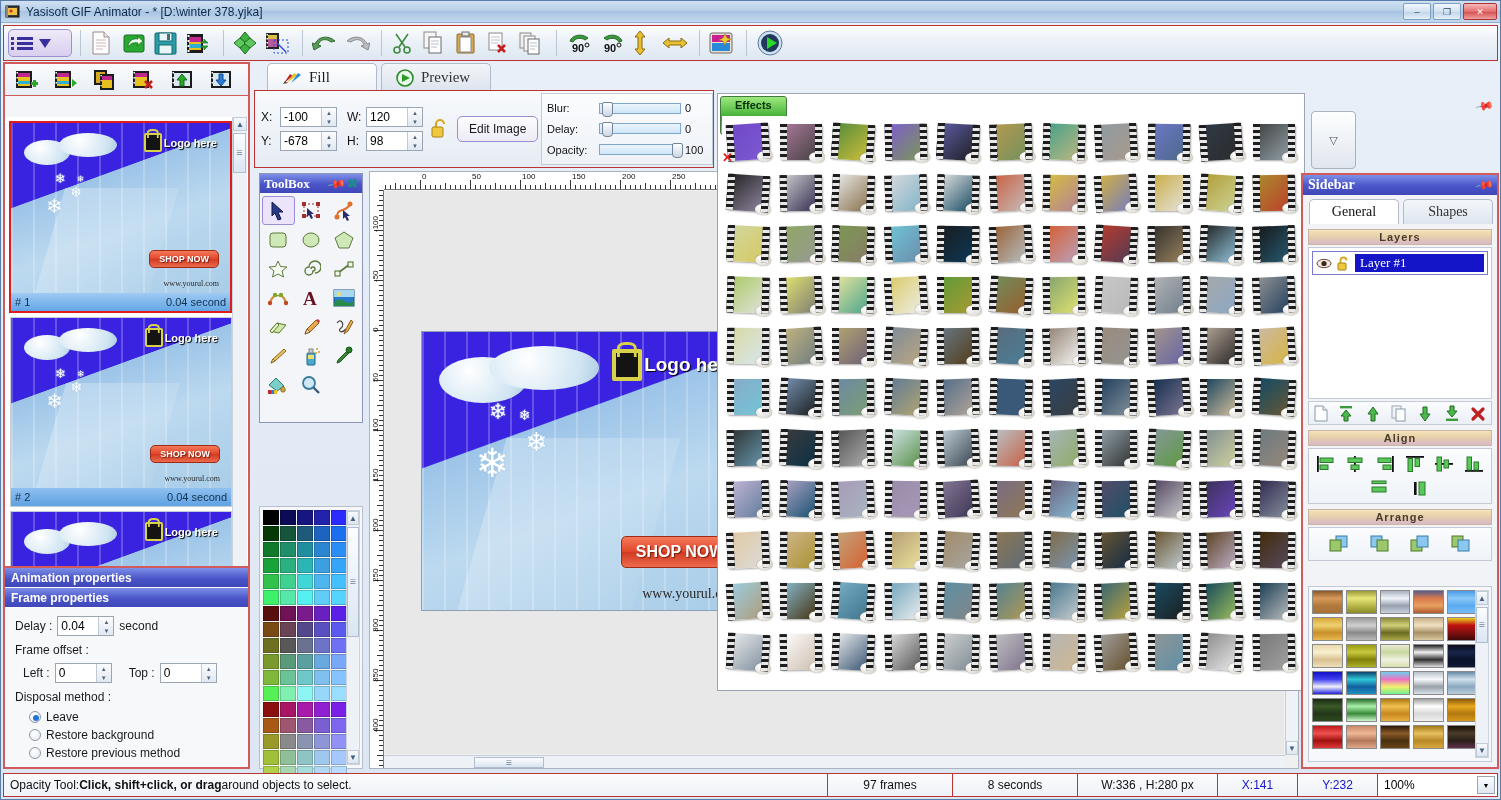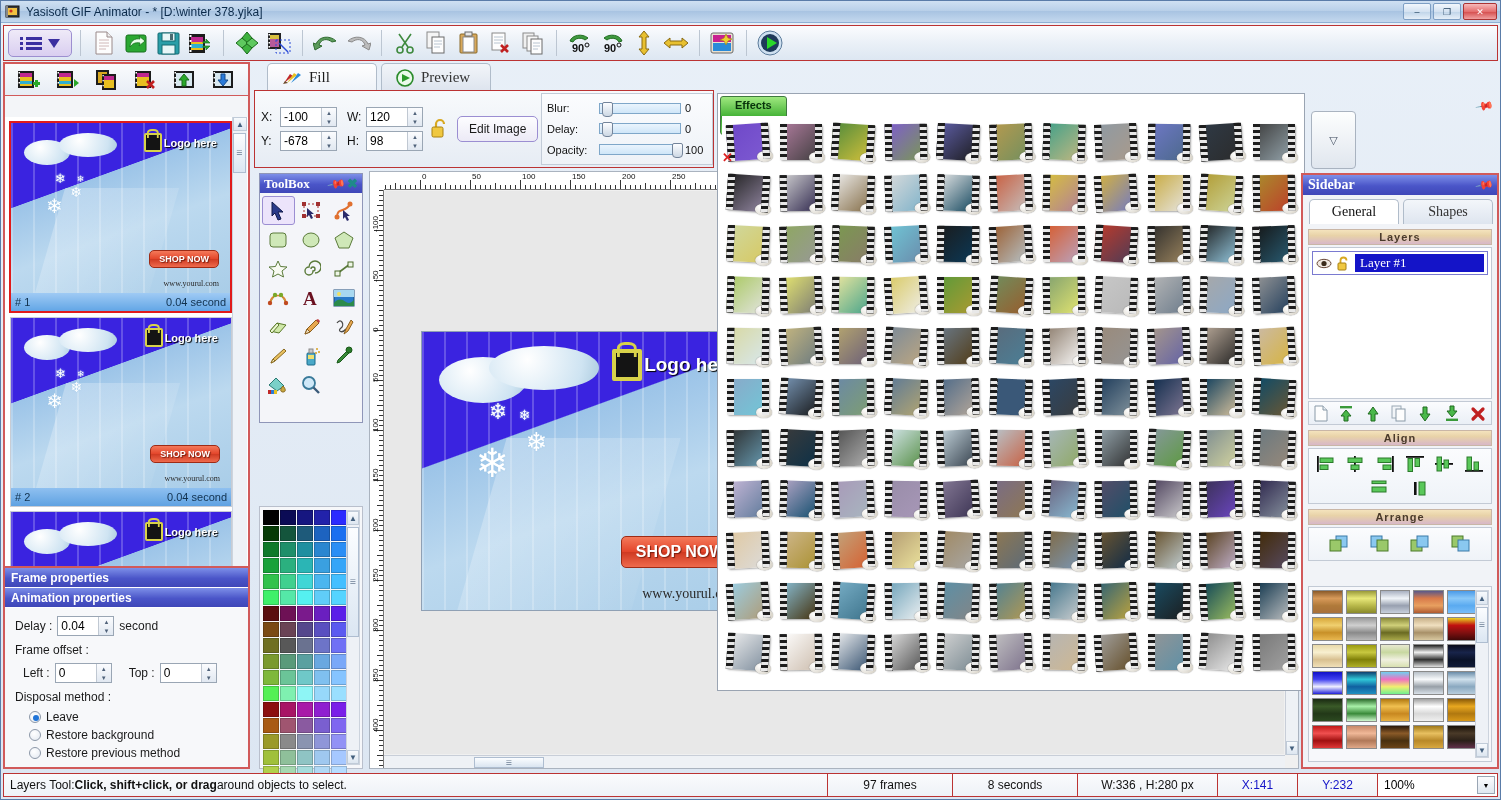--- a/index.html
+++ b/index.html
@@ -33,21 +33,21 @@
     display:flex;align-items:center;justify-content:center;font-size:9px;color:#22425f;
   }
   .win-btn.close { background:linear-gradient(180deg,#f7b9b9 0%,#e46f6f 50%,#d44b4b 51%,#f0a0a0 100%); border-color:#a33; color:#fff; width:34px;}
 
   
   .toolbar {
     position:absolute; left:2px; top:24px; width:1495px; height:36px;
     background:linear-gradient(180deg,#fbfcfe 0%,#eaf0f7 50%,#dde7f2 100%);
     border:1px solid #b33; display:flex; align-items:center; padding:0 4px; gap:2px;
   }
-  .tbtn { width:30px;height:30px;display:flex;align-items:center;justify-content:center; border:1px solid transparent; border-radius:3px; position:relative;}
+  .tbtn { width:30px;height:30px;display:flex;align-items:center;border:1px solid transparent; border-radius:3px; position:relative;}
   .tbtn.menu { width:64px;height:28px;background:linear-gradient(180deg,#efeaf8,#d9cef0); border:1px solid #9c8fd0; border-radius:5px;}
   .tsep { width:1px;height:26px;background:#bcc6d2;margin:0 6px; }
 
   
   .frames-panel {
     position:absolute;left:2px;top:61px;width:247px;height:520px;
     border:2px solid #d15a5a;background:#f3f5f8;
   }
   .panel-cap {
     height:20px;background:linear-gradient(180deg,#7d8fe8 0%,#4a55c8 55%,#3f47b8 100%);
@@ -679,22 +679,22 @@
     </div>
 
     <div class="frames-scroll">
       <div class="sc-arrow">▲</div>
       <div class="sc-thumb">☰</div>
       <div class="sc-arrow" style="position:absolute;bottom:0;left:0;right:0">▼</div>
     </div>
   </div>
 
   <div class="props">
+    <div class="props-cap">Animation properties</div>
     <div class="props-cap">Frame properties</div>
-    <div class="props-cap">Animation properties</div>
     <div class="props-body">
       <div class="row">
         <span>Delay :</span>
         <span class="spin">
           <input value="0.04" style="">
           <span class="arrows">
               <span>▲</span>
               <span>▼</span>
             </span>
         </span>
@@ -2268,21 +2268,21 @@
       <div class="grad-scroll">
         <div class="sc-arrow">▲</div>
         <div class="sc-thumb" style="width:12px;height:36px">☰</div>
         <div class="sc-arrow" style="position:absolute;bottom:0;left:0;right:0">▼</div>
       </div>
     </div>
   </div>
 
   <div class="statusbar">
     <div class="st-msg">
-      <span>Layers Tool: </span>
+      <span>Opacity Tool: </span>
         <b>Click, shift+click, or drag</b>
         <span> around objects to select.</span>
     </div>
     <div class="st-cell" style="width:125px">97 frames</div>
     <div class="st-cell" style="width:125px">8 seconds</div>
     <div class="st-cell" style="width:140px">W:336 , H:280 px</div>
     <div class="st-cell blue" style="width:80px">X:141</div>
     <div class="st-cell blue" style="width:80px">Y:232</div>
     <div class="zoom-cell">
       <span>100%</span>

